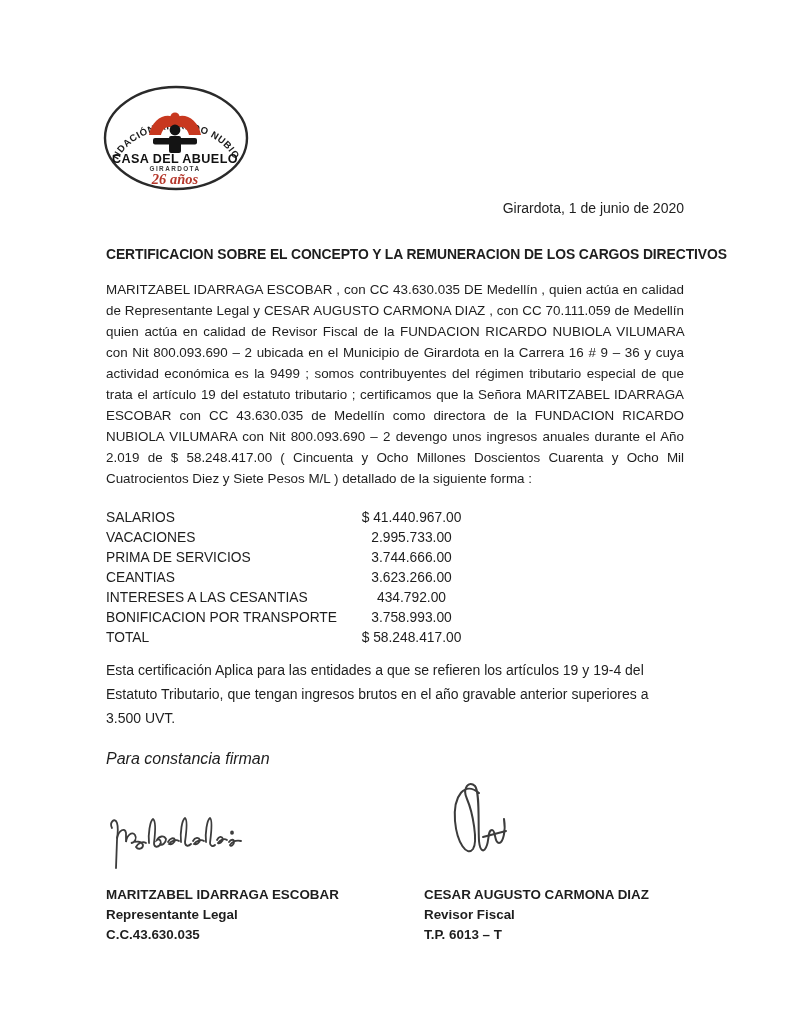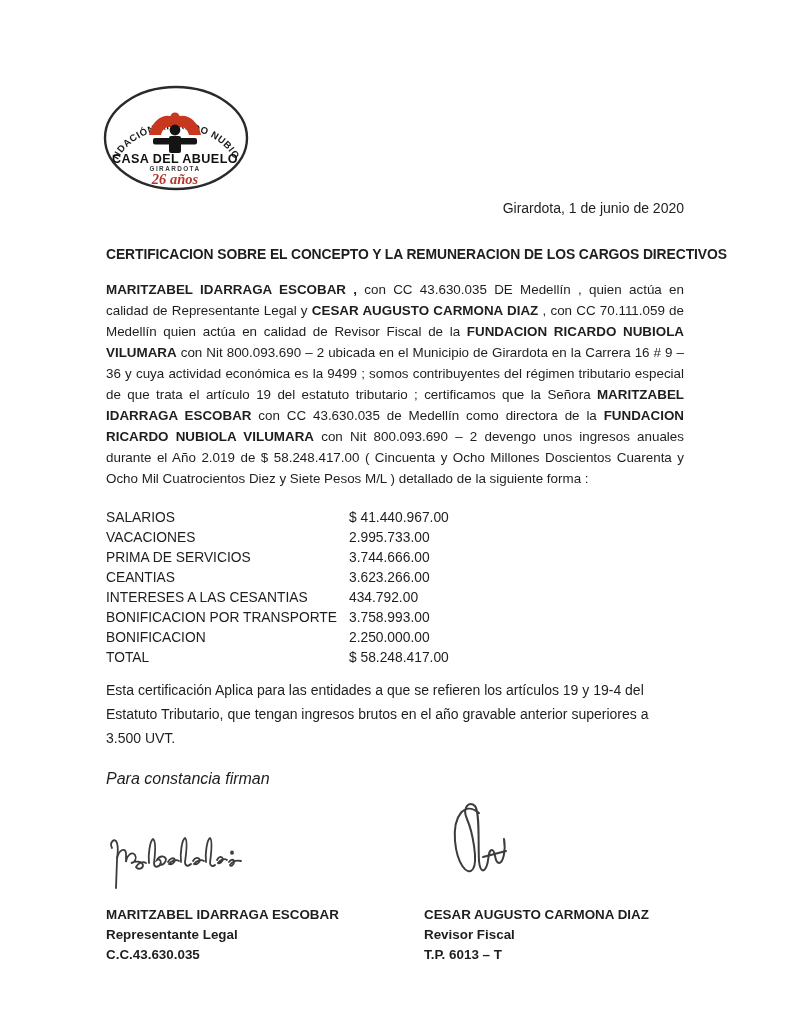--- a/index.html
+++ b/index.html
@@ -8,25 +8,25 @@
     position:relative; width:791px; height:1024px; background:#fff;
     overflow:hidden;
   }
   
   .logo { position:absolute; left:101px; top:84px; width:150px; height:110px; }
   
   .content { position:absolute; left:106px; top:199px; width:578px; }
   .date-line { text-align:right; font-size:14px; line-height:19px; }
   .doc-title { margin-top:28px; font-weight:bold; font-size:13.9px; white-space:nowrap; letter-spacing:-0.1px; }
   .p1 { margin-top:17px; font-size:13.4px; line-height:21px; text-align:justify; }
-  .p1 .b { font-weight:bold; }
+  .p1 .b { font-weight:normal; }
   .pay-table { margin-top:19px; width:368px; font-size:13.8px; line-height:20px; }
   .pay-row { display:flex; }
   .pay-row .lbl { flex:1; }
-  .pay-row .val { width:125px; text-align:left; white-space:nowrap; }
+  .pay-row .val { width:125px; text-align:center; white-space:nowrap; }
   .p2 { margin-top:10px; font-size:14px; line-height:24px; }
   .firman { margin-top:20px; font-size:16px;font-style:italic; }
   .sig-row { margin-top:12px; height:95px; position:relative; }
   .sig-left { position:absolute; left:-4px; top:22px; }
   .sig-right { position:absolute; left:338px; top:-2px; }
   .sig-grid { margin-top:10px; display:flex; font-size:13.4px; font-weight:bold; line-height:20px; }
   .sig-col-left { width:318px; }
   .sig-col-right { flex:1; }
   svg text { font-family:"Liberation Sans", sans-serif; }
   .logo-serif { font-family:"Liberation Serif", serif; }
@@ -89,24 +89,20 @@
       </div>
       <div class="pay-row">
         <span class="lbl">INTERESES A LAS CESANTIAS</span>
         <span class="val">434.792.00</span>
       </div>
       <div class="pay-row">
         <span class="lbl">BONIFICACION POR TRANSPORTE</span>
         <span class="val">3.758.993.00</span>
       </div>
       <div class="pay-row">
-        <span class="lbl">BONIFICACION</span>
-        <span class="val">2.250.000.00</span>
-      </div>
-      <div class="pay-row">
         <span class="lbl">TOTAL</span>
         <span class="val">$ 58.248.417.00</span>
       </div>
     </div>
 
     <p class="p2">Esta certificación Aplica para las entidades a que se refieren los artículos 19 y 19-4 del Estatuto Tributario, que tengan ingresos brutos en el año gravable anterior superiores a 3.500 UVT.</p>
 
     <div class="firman">Para constancia firman</div>
 
     <div class="sig-row">

